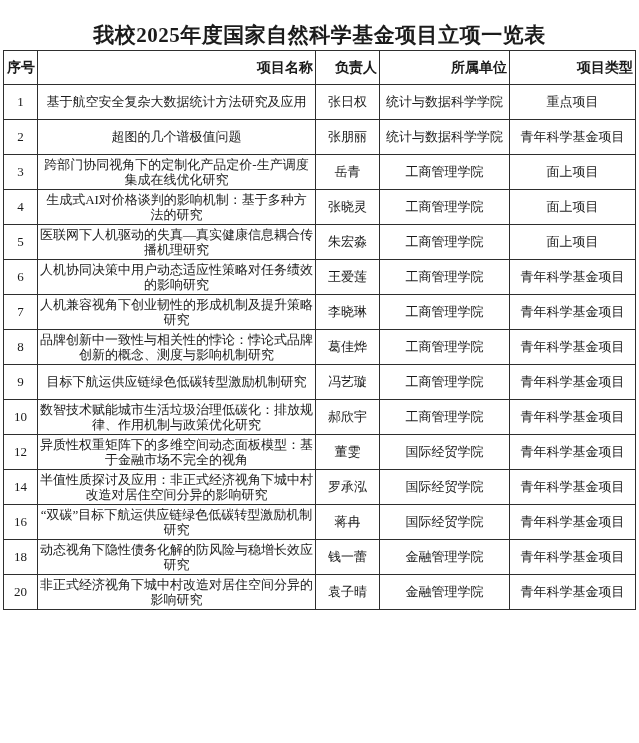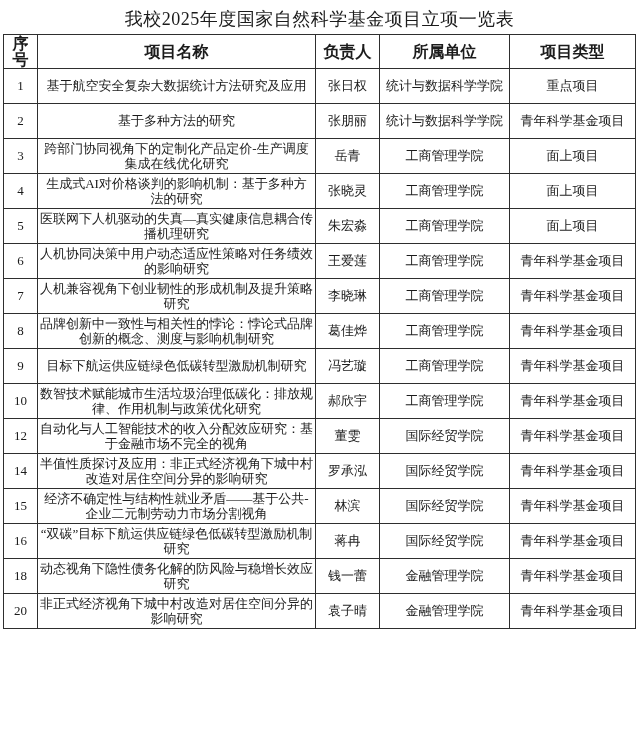--- a/index.html
+++ b/index.html
@@ -12,46 +12,47 @@
   .page {
     width: 639px;
     height: 743px;
     box-sizing: border-box;
     padding: 6px 3px 2px 3px;
     background: #ffffff;
     overflow: hidden;
   }
   .doc-title {
     text-align: center;
-    font-weight: normal;
-    font-size: 18px;
+    font-weight: bold;
+    font-size: 21px;
     line-height: 22px;
-    margin: 2px 0 4px 0;
+    margin: 18px 0 4px 0;
     letter-spacing: 0.5px;
   }
   table.grant-table {
     border-collapse: collapse;
     table-layout: fixed;
     width: 632px;
     margin: 0 auto;
   }
   table.grant-table th,
   table.grant-table td {
     border: 1px solid #2e2e2e;
     text-align: center;
     vertical-align: middle;
     padding: 1px 2px;
     font-size: 13px;
     line-height: 15.5px;
     overflow: hidden;
   }
   table.grant-table th {
     font-weight: bold;
-    font-size: 16px;
+    font-size: 14px;
     height: 31px;
+    text-align: right;
   }
   table.grant-table td {
     height: 32px;
   }
   td.col-no { font-size: 13px; }
   td.col-name { padding: 1px 4px; }
 </style>
 </head>
 <body>
 
@@ -78,21 +79,21 @@
     <tbody id="table-body">
         <tr>
           <td class="col-no">1</td>
           <td class="col-name">基于航空安全复杂大数据统计方法研究及应用</td>
           <td class="col-pi">张日权</td>
           <td class="col-unit">统计与数据科学学院</td>
           <td class="col-type">重点项目</td>
         </tr>
         <tr>
           <td class="col-no">2</td>
-          <td class="col-name">基于多种方法的研究</td>
+          <td class="col-name">超图的几个谱极值问题</td>
           <td class="col-pi">张朋丽</td>
           <td class="col-unit">统计与数据科学学院</td>
           <td class="col-type">青年科学基金项目</td>
         </tr>
         <tr>
           <td class="col-no">3</td>
           <td class="col-name">跨部门协同视角下的定制化产品定价-生产调度集成在线优化研究</td>
           <td class="col-pi">岳青</td>
           <td class="col-unit">工商管理学院</td>
           <td class="col-type">面上项目</td>
@@ -141,36 +142,29 @@
         </tr>
         <tr>
           <td class="col-no">10</td>
           <td class="col-name">数智技术赋能城市生活垃圾治理低碳化：排放规律、作用机制与政策优化研究</td>
           <td class="col-pi">郝欣宇</td>
           <td class="col-unit">工商管理学院</td>
           <td class="col-type">青年科学基金项目</td>
         </tr>
         <tr>
           <td class="col-no">12</td>
-          <td class="col-name">自动化与人工智能技术的收入分配效应研究：基于金融市场不完全的视角</td>
+          <td class="col-name">异质性权重矩阵下的多维空间动态面板模型：基于金融市场不完全的视角</td>
           <td class="col-pi">董雯</td>
           <td class="col-unit">国际经贸学院</td>
           <td class="col-type">青年科学基金项目</td>
         </tr>
         <tr>
           <td class="col-no">14</td>
           <td class="col-name">半值性质探讨及应用：非正式经济视角下城中村改造对居住空间分异的影响研究</td>
           <td class="col-pi">罗承泓</td>
-          <td class="col-unit">国际经贸学院</td>
-          <td class="col-type">青年科学基金项目</td>
-        </tr>
-        <tr>
-          <td class="col-no">15</td>
-          <td class="col-name">经济不确定性与结构性就业矛盾——基于公共-企业二元制劳动力市场分割视角</td>
-          <td class="col-pi">林滨</td>
           <td class="col-unit">国际经贸学院</td>
           <td class="col-type">青年科学基金项目</td>
         </tr>
         <tr>
           <td class="col-no">16</td>
           <td class="col-name">“双碳”目标下航运供应链绿色低碳转型激励机制研究</td>
           <td class="col-pi">蒋冉</td>
           <td class="col-unit">国际经贸学院</td>
           <td class="col-type">青年科学基金项目</td>
         </tr>

